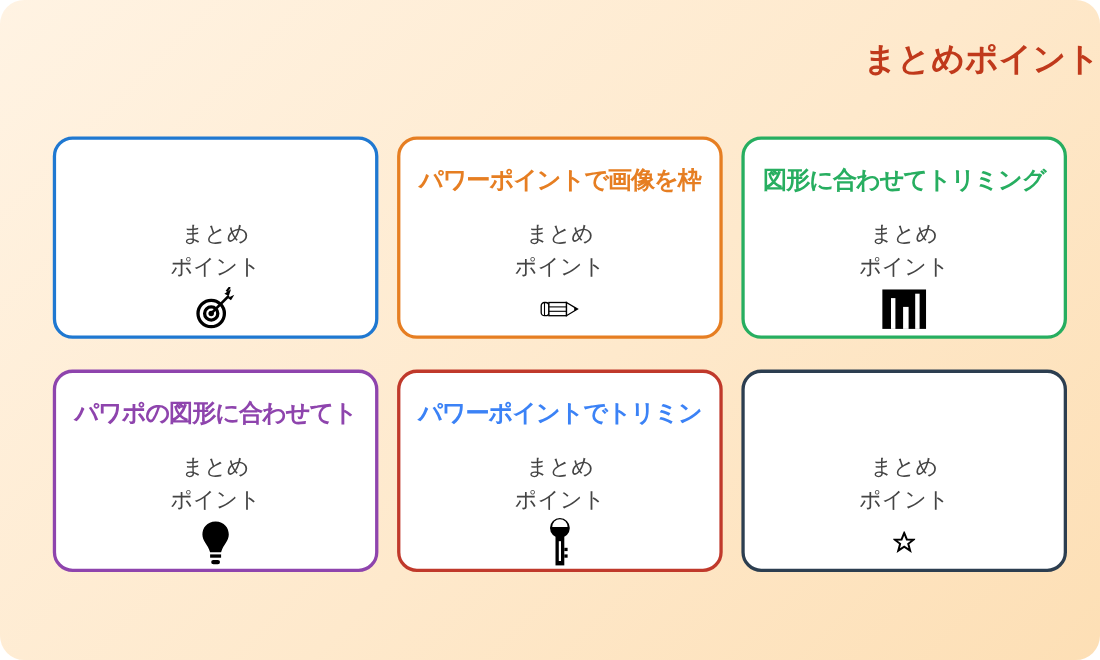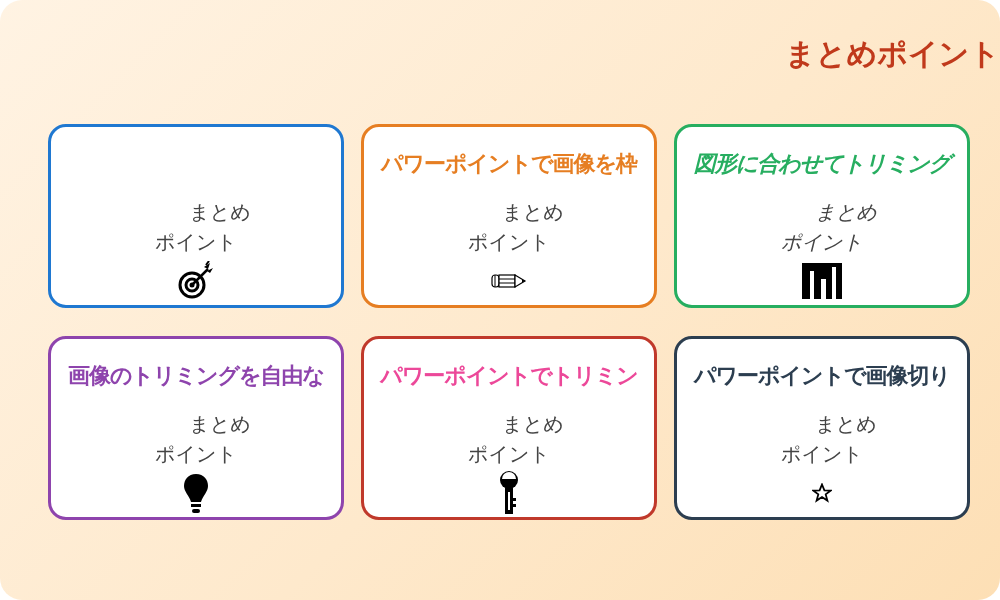--- a/index.html
+++ b/index.html
@@ -53,21 +53,21 @@
     }
     .card-sub {
       position: absolute;
       left: 0;
       width: 100%;
       text-align: center;
       font-size: 20px;
       color: #444;
       line-height: 30px;
     }
-    .card-sub.l1 { top: 70px; padding-left: 24px; }
+    .card-sub.l1 { top: 70px; }
     .card-sub.l2 { top: 100px; }
     .card-icon {
       position: absolute;
       left: 50%;
       top: 134px;
       transform: translateX(-50%);
       width: 40px;
       height: 40px;
       display: flex;
       align-items: center;
@@ -106,65 +106,64 @@
         <line x1="6" y1="4" x2="6" y2="16" stroke="#000" stroke-width="1"></line>
         <rect x="10" y="4" width="16" height="12" fill="#fff" stroke="#000" stroke-width="1.2"></rect>
         <line x1="10" y1="8" x2="26" y2="8" stroke="#000" stroke-width="1"></line>
         <line x1="10" y1="12" x2="26" y2="12" stroke="#000" stroke-width="1"></line>
         <path d="M26 4 L36 10 L26 16 Z" fill="#fff" stroke="#000" stroke-width="1.2"></path>
         <path d="M33 8.2 L36 10 L33 11.8 Z" fill="#000"></path>
       </svg>
     </div>
   </div>
 
-  <div class="card" style="left:674px; top:124px; border-color:#27ae60;font-style:italic;">
+  <div class="card" style="left:674px; top:124px; border-color:#27ae60;">
     <div class="card-title" style="color:#27ae60;">図形に合わせてトリミング</div>
     <div class="card-sub l1">まとめ</div>
     <div class="card-sub l2">ポイント</div>
     <div class="card-icon">
       <svg width="40" height="36" viewBox="0 0 40 36">
         <rect x="0" y="0" width="40" height="36" fill="#000"></rect>
         <rect x="8" y="8" width="4" height="28" fill="#fff"></rect>
         <rect x="19" y="16" width="5" height="20" fill="#fff"></rect>
         <rect x="30" y="4" width="4" height="32" fill="#fff"></rect>
       </svg>
     </div>
   </div>
 
   <div class="card" style="left:48px; top:336px; border-color:#8e44ad;">
-    <div class="card-title" style="color:#8e44ad;">画像のトリミングを自由な</div>
+    <div class="card-title" style="color:#8e44ad;">パワポの図形に合わせてト</div>
     <div class="card-sub l1">まとめ</div>
     <div class="card-sub l2">ポイント</div>
     <div class="card-icon">
       <svg width="30" height="42" viewBox="0 0 30 42">
         <path d="M15 2 C7 2 3 8 3 14 C3 20 8 23 10 30 L20 30 C22 23 27 20 27 14 C27 8 23 2 15 2 Z" fill="#000"></path>
         <rect x="10" y="32" width="10" height="3" fill="#000"></rect>
         <rect x="11" y="37" width="8" height="4" rx="2" fill="#000"></rect>
       </svg>
     </div>
   </div>
 
   <div class="card" style="left:361px; top:336px; border-color:#c0392b;">
-    <div class="card-title" style="color:#ec4899;">パワーポイントでトリミン</div>
+    <div class="card-title" style="color:#3b82f6;">パワーポイントでトリミン</div>
     <div class="card-sub l1">まとめ</div>
     <div class="card-sub l2">ポイント</div>
     <div class="card-icon">
       <svg width="26" height="46" viewBox="0 0 26 46">
         <circle cx="13" cy="10" r="9" fill="#000"></circle>
         <path d="M6 9 A7 7 0 0 1 20 9 Z" fill="#fff"></path>
         <rect x="9" y="18" width="8" height="26" fill="#000"></rect>
         <rect x="12" y="22" width="2" height="18" fill="#fff"></rect>
         <rect x="17" y="28" width="3" height="3" fill="#000"></rect>
         <rect x="17" y="34" width="3" height="3" fill="#000"></rect>
       </svg>
     </div>
   </div>
 
   <div class="card" style="left:674px; top:336px; border-color:#2c3e50;">
-    <div class="card-title" style="color:#2c3e50;">パワーポイントで画像切り</div>
     <div class="card-sub l1">まとめ</div>
     <div class="card-sub l2">ポイント</div>
     <div class="card-icon">
       <svg width="20" height="20" viewBox="0 0 20 20">
         <path d="M10 1.5 L12.4 7.4 L18.6 7.6 L13.7 11.4 L15.4 17.6 L10 14 L4.6 17.6 L6.3 11.4 L1.4 7.6 L7.6 7.4 Z" fill="#fff" stroke="#000" stroke-width="1.8" stroke-linejoin="miter"></path>
       </svg>
     </div>
   </div>
 </div>
 

